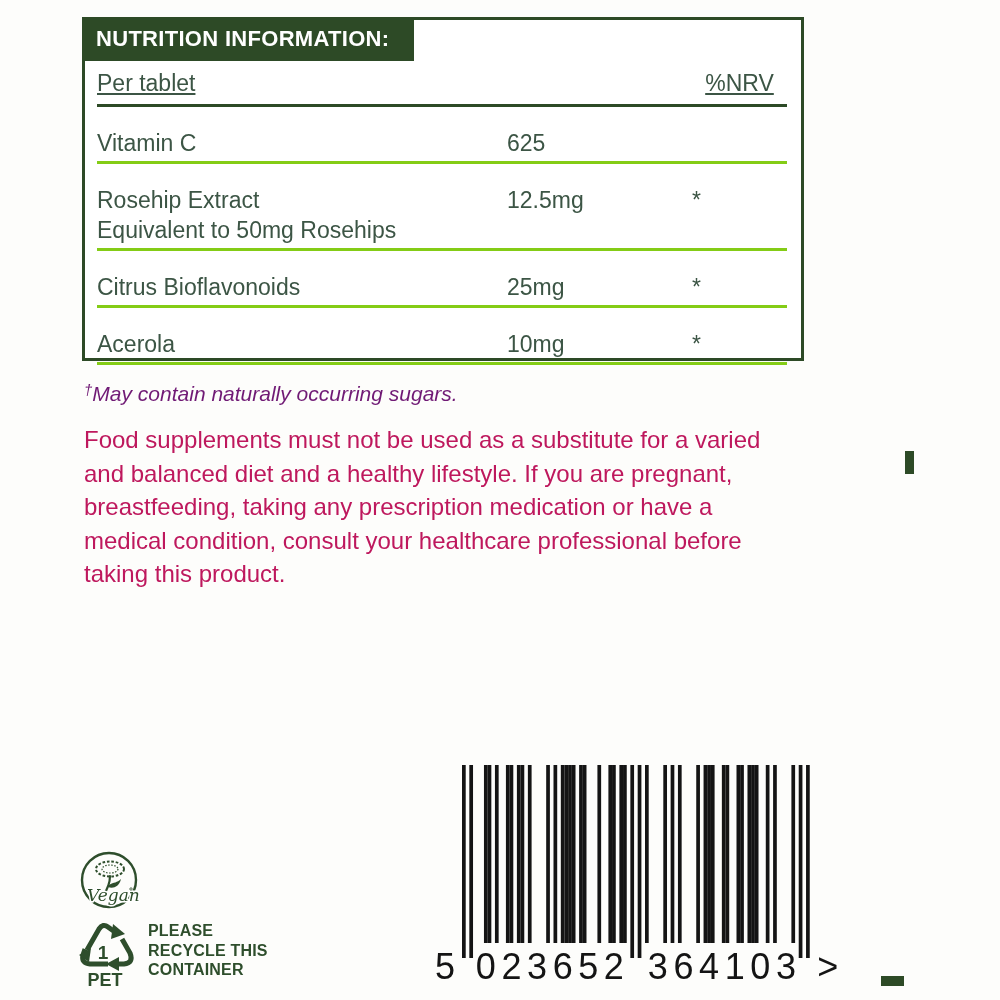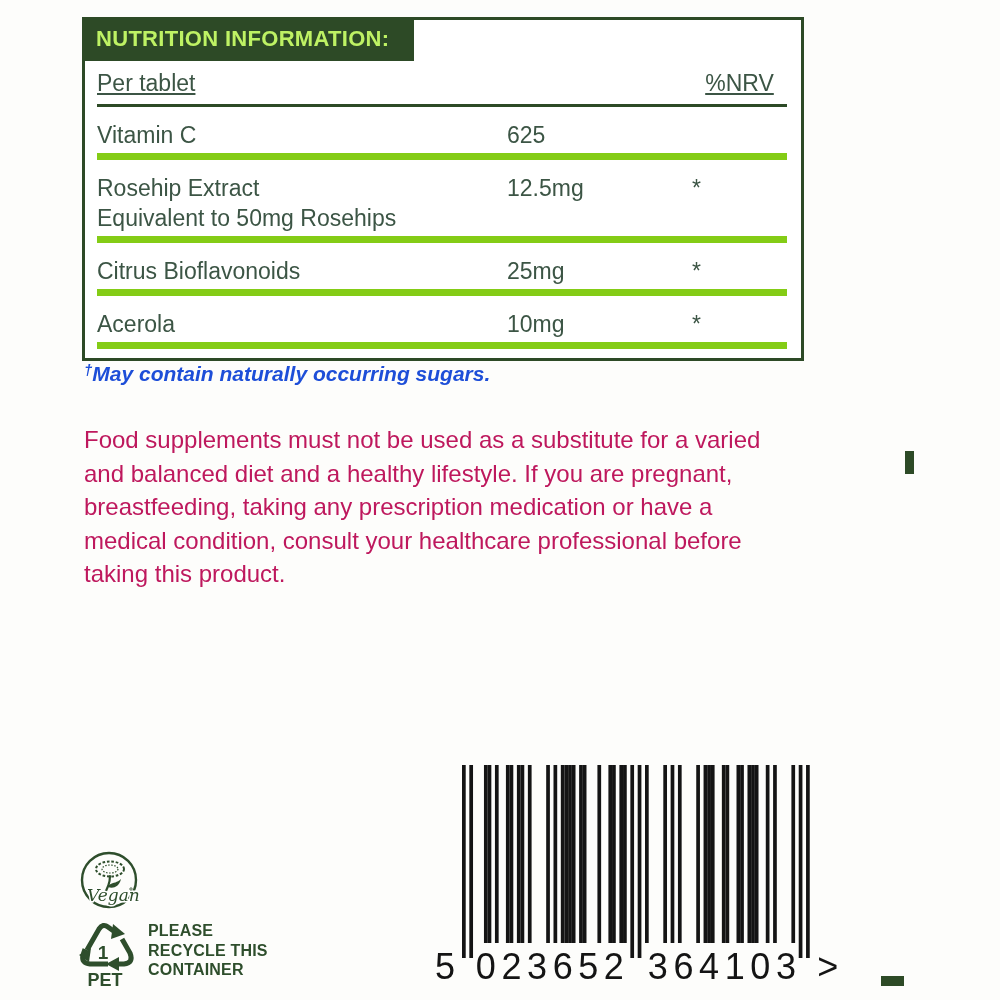--- a/index.html
+++ b/index.html
@@ -17,51 +17,51 @@
   .nutri {
     position:absolute; left:82px; top:17px;
     width:722px; height:344px;
     border:3px solid #2d4a26;
     background:#fff;
     box-sizing:border-box;
   }
   .title-bar {
     position:absolute; left:-3px; top:-3px;
     width:332px; height:44px;
-    background:#2d4a26; color:#bef264;
+    background:#2d4a26; color:#ffffff;
     display:flex; align-items:center;
     padding-left:14px; box-sizing:border-box;
     font-size:22px; font-weight:bold; letter-spacing:0.3px;
     white-space:nowrap;
   }
   .tbl-inner { padding:44px 14px 0 12px; }
   .thead {
     display:grid; grid-template-columns:1fr 185px 95px;
     align-items:end;
     padding:6px 0 7px;
     border-bottom:3px solid #2d4a26;
     font-size:23px;
     text-decoration:underline;
   }
   .thead .tnrv { text-align:center; }
   .trow {
     display:grid; grid-template-columns:1fr 185px 95px;
-    padding:14px 0 4px;
-    border-bottom:7px solid #84cc16;
+    padding:22px 0 4px;
+    border-bottom:3px solid #84cc16;
     font-size:23px; line-height:28px;
   }
   .tsub { grid-column:1 / -1; padding-top:2px; }
   .tnrv { text-align:left; }
   .tnotes { padding-top:8px; font-size:22px; line-height:33px; }
 
   
   .sugar-note {
-    position:absolute; left:84px; top:361px;
-    font-size:21px; font-style:italic; font-weight:700;
-    color:#1d4ed8;
+    position:absolute; left:84px; top:381px;
+    font-size:21px; font-style:italic; font-weight:400;
+    color:#701a75;
   }
   .sugar-note .dagger { font-size:15px; vertical-align:6px; font-style:italic; }
   .disclaimer {
     position:absolute; left:84px; top:423px; width:760px;
     font-size:24px; line-height:33.5px;
     white-space:pre-line;
     color:#be185d;
   }
 
   

